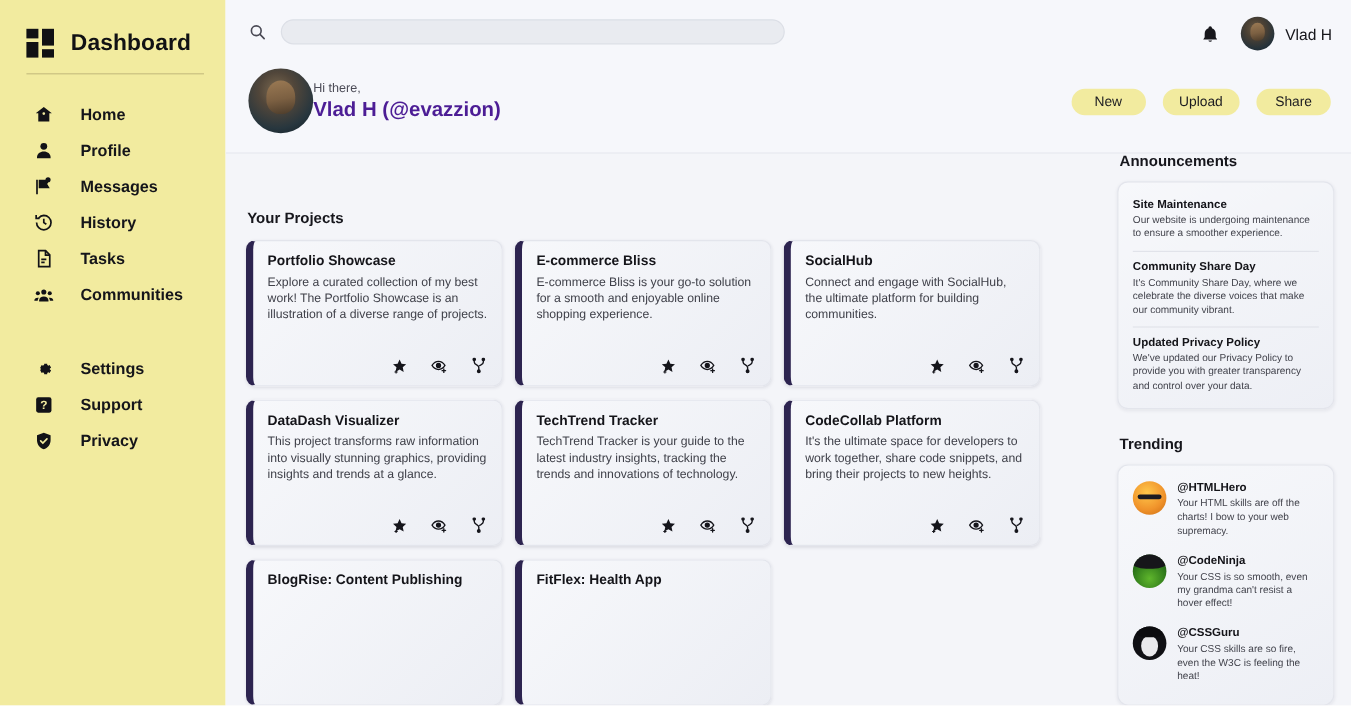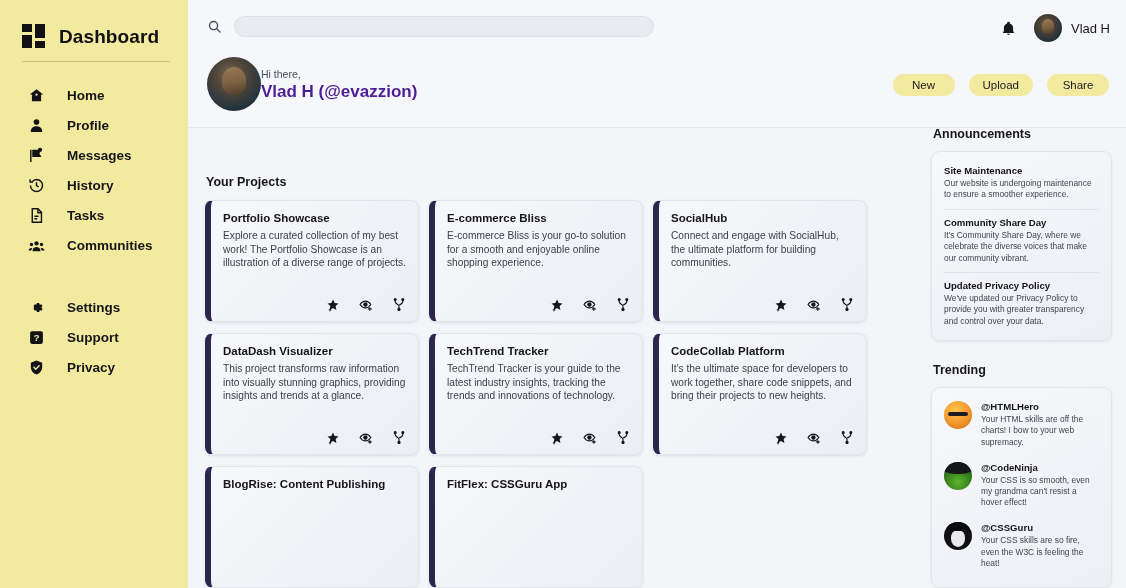--- a/index.html
+++ b/index.html
@@ -422,21 +422,21 @@
                     <circle cx="5.5" cy="2.6" r="1.6" fill="#15151b"></circle>
                     <circle cx="18.5" cy="2.6" r="1.6" fill="#15151b"></circle>
                     <circle cx="12" cy="19.6" r="1.8" fill="#15151b"></circle>
                   </svg></span>
               </div>
             </div>
             <div class="card">
               <div class="card-title">BlogRise: Content Publishing</div>
             </div>
             <div class="card">
-              <div class="card-title">FitFlex: CSSGuru App</div>
+              <div class="card-title">FitFlex: Health App</div>
             </div>
           </div>
       </div>
 
       <div class="rail">
         <div class="rail-title">Announcements</div>
         <div class="panel" id="ann-panel">
             <div class="ann-item">
               <div class="ann-title">Site Maintenance</div>
               <div class="ann-desc">Our website is undergoing maintenance to ensure a smoother experience.</div>

